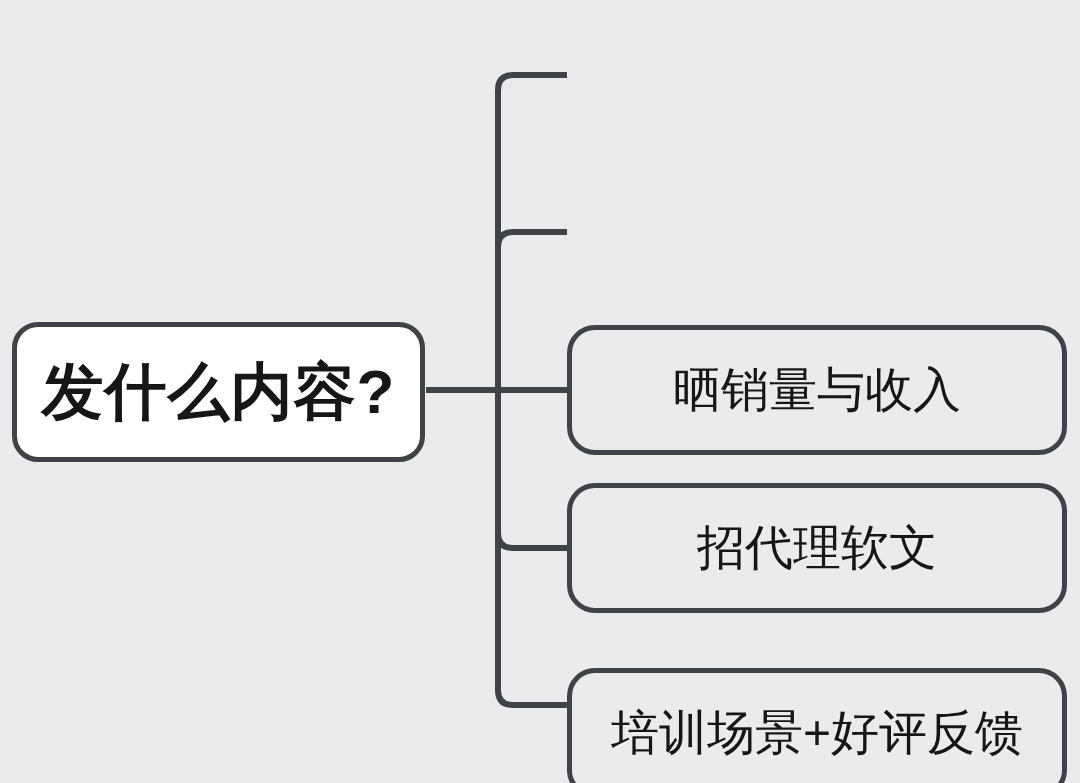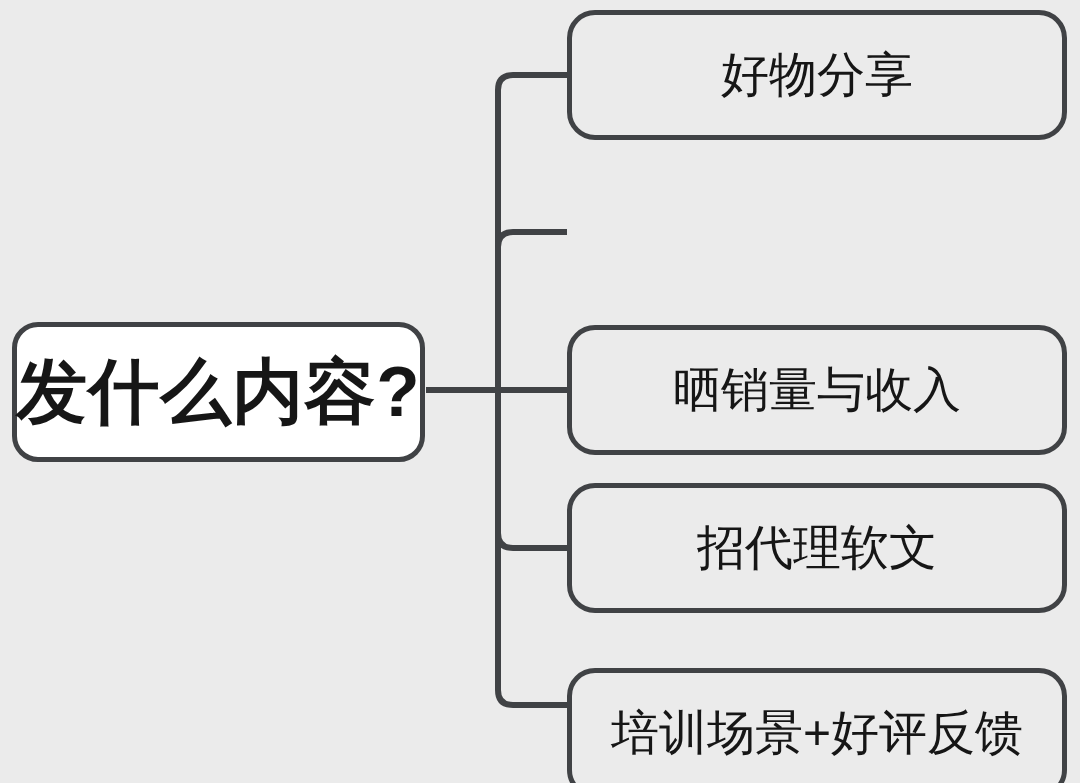--- a/index.html
+++ b/index.html
@@ -42,21 +42,21 @@
     color:var(--text-color);
     text-align:center;
     white-space:nowrap;
     cursor:default;
   }
   .node-root{
     left:12px;top:322px;
     width:413px;height:140px;
     border-radius:26px;
     background:var(--root-fill);
-    font-size:71px;
+    font-size:62px;
     font-weight:700;
     letter-spacing:1px;
   }
   .node-child{
     left:567px;
     width:500px;height:130px;
     border-radius:28px;
     background:transparent;
     font-size:48px;
     font-weight:400;
@@ -82,23 +82,20 @@
 
     <path d="M498 518 V533 Q498 548 513 548 H567"></path>
 
     <path d="M498 390 V690 Q498 705 513 705 H567"></path>
   </svg>
 
   <div class="node node-root">
     <span>发什么内容?</span>
   </div>
 
-  <div class="node node-child c0">
-    <span>好物分享</span>
-  </div>
 
 
   <div class="node node-child c2">
     <span>晒销量与收入</span>
   </div>
 
   <div class="node node-child c3">
     <span>招代理软文</span>
   </div>
 

